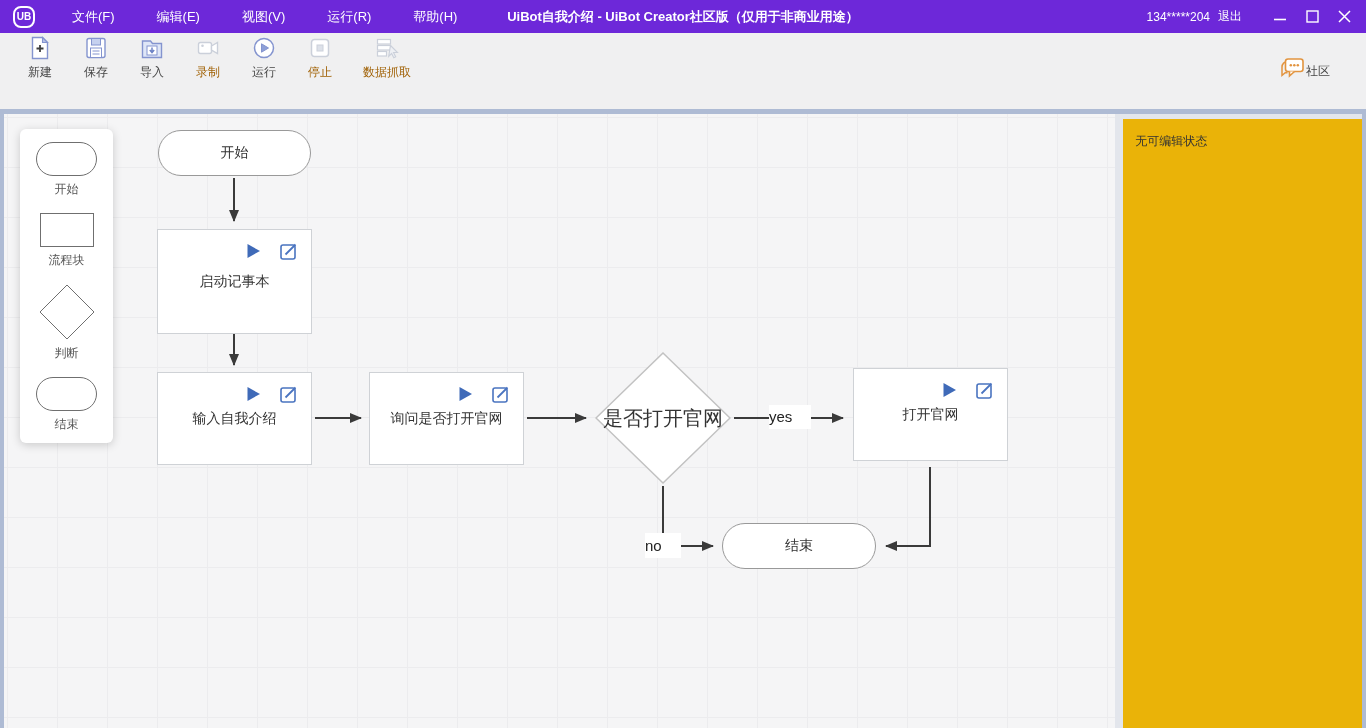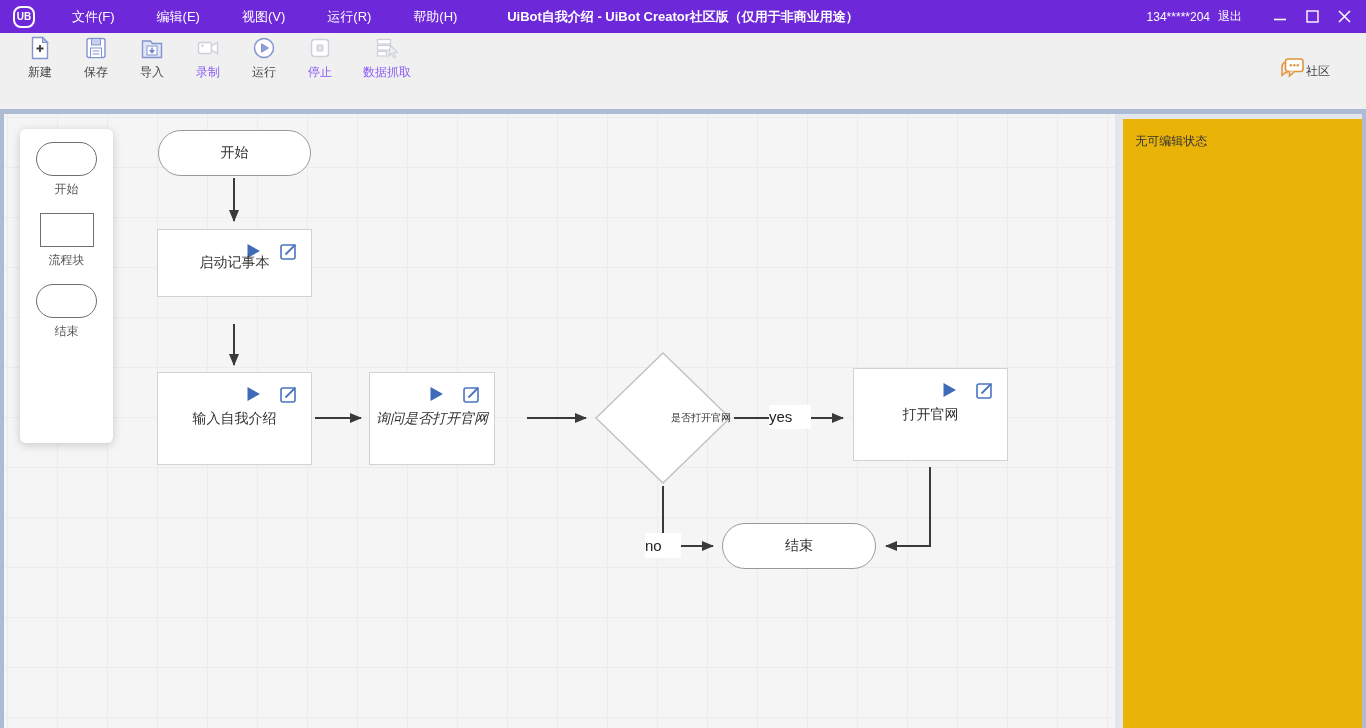--- a/index.html
+++ b/index.html
@@ -24,21 +24,21 @@
     justify-content:center; cursor:pointer; }
 
   
   .toolbar { height:76px; background:#f0f0f1; display:flex; 
     padding:0 12px; }
   .tool-item { width:56px; display:flex; flex-direction:column; align-items:center;
     cursor:pointer; }
   .tool-item .ticon { height:30px; display:flex; align-items:center; justify-content:center; }
   .tool-label { font-size:12px; color:#464646; margin-top:1px; white-space:nowrap; }
   .tool-item.disabled { cursor:default; }
-  .tool-item.disabled .tool-label { color:#8b5cf6; }
+  .tool-item.disabled .tool-label { color:#a16207; }
   .tool-item.wide { width:78px; }
   .toolbar-spacer { flex:1; }
   .community-item { width:64px; display:flex; flex-direction:row; align-items:center;
     cursor:pointer; margin-right:14px; }
 
   
   .frame { height:636px; padding:5px 4px; background:#aebbd4; }
   .main-row { height:626px; display:flex; background:#e3e6ec; }
 
   .canvas { position:relative; width:1128px; height:626px; overflow:hidden;
@@ -66,21 +66,21 @@
   .stadium { border:1.5px solid #999; border-radius:23px; display:flex;
     align-items:center; justify-content:center; cursor:pointer; }
   .block { border:1px solid #cfd2d6; cursor:pointer; }
   .block .blabel { position:absolute; left:0; right:0; top:50%;
     transform:translateY(-50%); text-align:center; }
   .blk-icons { position:absolute; top:12px; right:13px; display:flex; gap:19px;
     align-items:center; }
   .blk-icons span { display:flex; cursor:pointer; }
   .diamond-wrap { position:absolute; cursor:pointer; }
   .diamond-wrap .dlabel { position:absolute; left:0; right:0; top:50%;
-    transform:translateY(-50%); text-align:right; font-size:10px; color:#333; }
+    transform:translateY(-50%); text-align:center; font-size:20px; color:#333; }
   .edges { position:absolute; left:0; top:0; pointer-events:none; }
   .edge-label { position:absolute; background:#fff; font-size:15px; color:#222;
     text-align:left; }
   .lbl-yes { left:765px; top:291px; width:42px; height:24px; line-height:24px; }
   .lbl-no  { left:641px; top:419px; width:36px; height:25px; line-height:25px; }
 </style>
 </head>
 <body>
 
 <div class="titlebar">
@@ -219,20 +219,26 @@
     <div class="canvas">
 
       <div class="palette">
         <div class="pal-item">
           <div class="pal-stadium"></div>
           <div class="pal-label">开始</div>
         </div>
         <div class="pal-item">
           <div class="pal-rect"></div>
           <div class="pal-label">流程块</div>
+        </div>
+        <div class="pal-item">
+          <svg width="56" height="56" viewBox="0 0 56 56">
+            <polygon points="28,1 55,28 28,55 1,28" fill="#fff" stroke="#6f6f6f" stroke-width="1"></polygon>
+          </svg>
+          <div class="pal-label">判断</div>
         </div>
         <div class="pal-item">
           <div class="pal-stadium"></div>
           <div class="pal-label">结束</div>
         </div>
       </div>
 
       <svg class="edges" width="1128" height="626" viewBox="0 0 1128 626">
         <defs>
           <marker id="ah" markerWidth="13" markerHeight="11" refX="11" refY="5" orient="auto" markerUnits="userSpaceOnUse">
@@ -245,21 +251,21 @@
           <path d="M311,304 L357,304" marker-end="url(#ah)"></path>
           <path d="M523,304 L582,304" marker-end="url(#ah)"></path>
           <path d="M730,304 L839,304" marker-end="url(#ah)"></path>
           <path d="M659,372 L659,432 L709,432" marker-end="url(#ah)"></path>
           <path d="M926,353 L926,432 L882,432" marker-end="url(#ah)"></path>
         </g>
       </svg>
 
       <div class="node stadium" style="left:154px;top:16px;width:153px;height:46px;">开始</div>
 
-      <div class="node block" style="left:153px;top:115px;width:155px;height:68px;">
+      <div class="node block" style="left:153px;top:115px;width:155px;height:105px;">
         <div class="blk-icons">
           <span>
             <svg width="15" height="16" viewBox="0 0 15 16">
                 <path d="M1.5 1 L14 8 L1.5 15 Z" fill="#3f6ab8"></path>
               </svg>
           </span>
           <span>
             <svg width="18" height="18" viewBox="0 0 18 18">
               <rect x="1" y="3" width="14" height="14" rx="2" fill="none" stroke="#4a74c0" stroke-width="1.6"></rect>
               <path d="M5.5 12.5 L15.5 2.5" stroke="#4a74c0" stroke-width="1.8"></path>
@@ -279,21 +285,21 @@
           <span>
             <svg width="18" height="18" viewBox="0 0 18 18">
               <rect x="1" y="3" width="14" height="14" rx="2" fill="none" stroke="#4a74c0" stroke-width="1.6"></rect>
               <path d="M5.5 12.5 L15.5 2.5" stroke="#4a74c0" stroke-width="1.8"></path>
             </svg>
           </span>
         </div>
         <div class="blabel">输入自我介绍</div>
       </div>
 
-      <div class="node block" style="left:365px;top:258px;width:126px;height:93px;font-style:italic;">
+      <div class="node block" style="left:365px;top:258px;width:155px;height:93px;">
         <div class="blk-icons">
           <span>
             <svg width="15" height="16" viewBox="0 0 15 16">
                 <path d="M1.5 1 L14 8 L1.5 15 Z" fill="#3f6ab8"></path>
               </svg>
           </span>
           <span>
             <svg width="18" height="18" viewBox="0 0 18 18">
               <rect x="1" y="3" width="14" height="14" rx="2" fill="none" stroke="#4a74c0" stroke-width="1.6"></rect>
               <path d="M5.5 12.5 L15.5 2.5" stroke="#4a74c0" stroke-width="1.8"></path>

